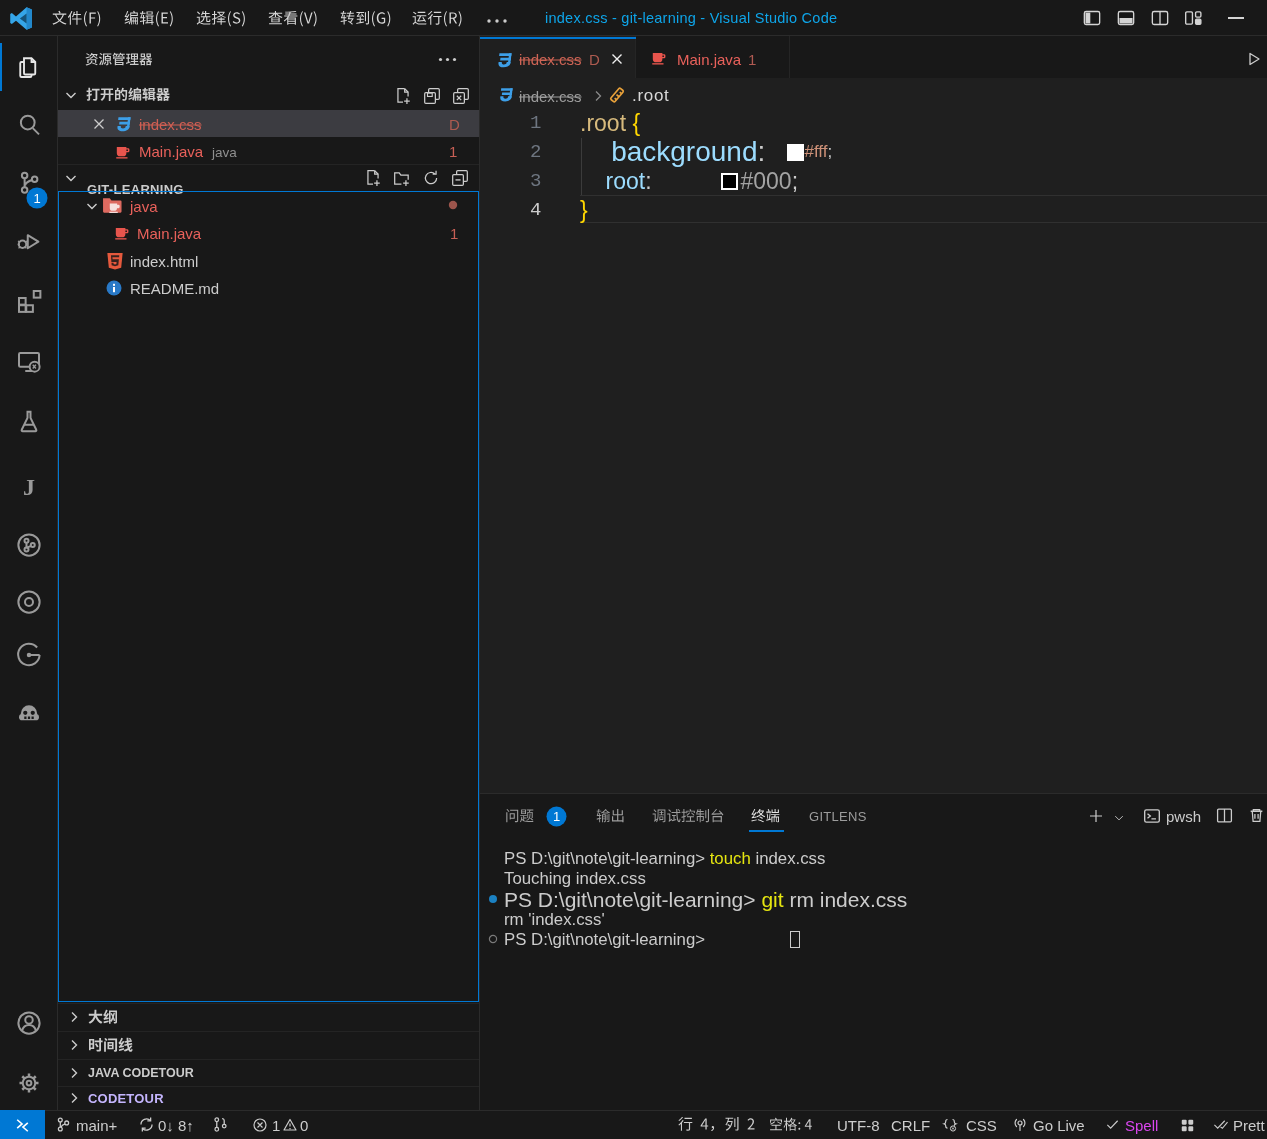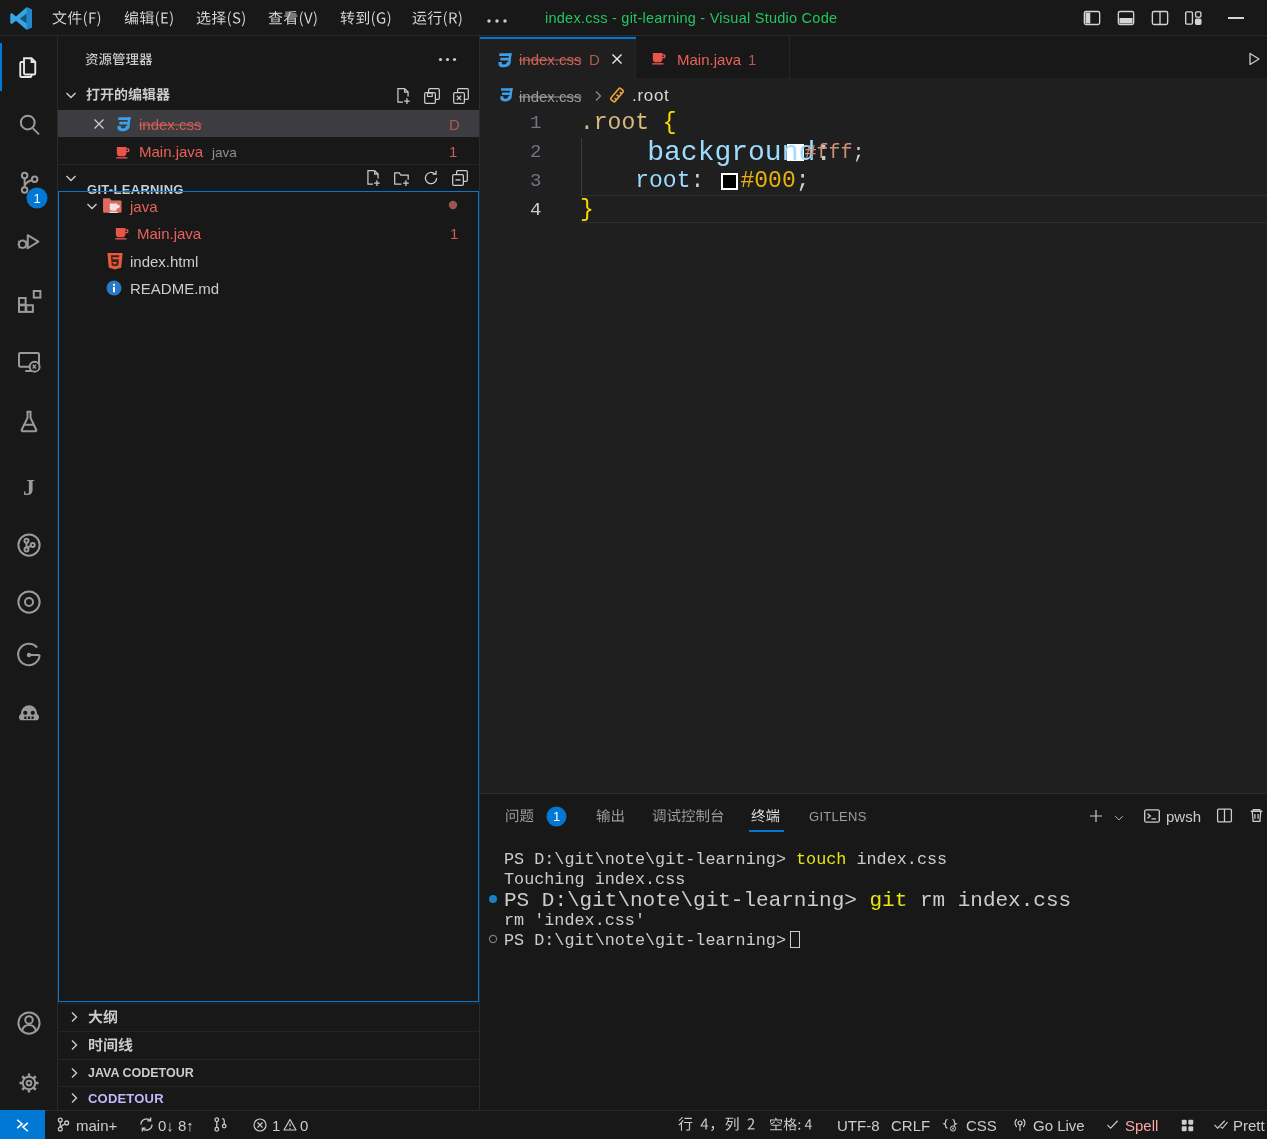--- a/index.html
+++ b/index.html
@@ -1,17 +1,17 @@
 <!DOCTYPE html>
 <html><head><meta charset="utf-8"><style>
 *{margin:0;padding:0;box-sizing:border-box}
 html,body{width:1267px;height:1139px;background:#1f1f1f;overflow:hidden;position:relative;
 font-family:"Liberation Sans",sans-serif;-webkit-font-smoothing:antialiased}
 .a{position:absolute}
-.mono{font-family:Liberation Mono, monospace}
+.mono{font-family:Liberation Sans, sans-serif}
 svg{display:block}
 </style></head><body>
 
 <div class="a" style="left:0px;top:0px;width:1267px;height:36px;background:#181818;border-bottom:1px solid #2b2b2b"></div>
 <div class="a" style="left:0px;top:36px;width:58px;height:1074px;background:#181818;border-right:1px solid #2b2b2b"></div>
 <div class="a" style="left:58px;top:36px;width:422px;height:1074px;background:#181818;border-right:1px solid #2b2b2b"></div>
 <div class="a" style="left:480px;top:36px;width:787px;height:42px;background:#181818"></div>
 <div class="a" style="left:480px;top:793px;width:787px;height:317px;background:#181818;border-top:1px solid #2b2b2b"></div>
 <div class="a" style="left:0px;top:1110px;width:1267px;height:29px;background:#181818;border-top:1px solid #2b2b2b"></div>
 <svg class="a" style="left:9.5px;top:7px" width="23" height="23" viewBox="0 0 100 100">
@@ -35,21 +35,21 @@
     <path transform="translate(0,13.5)" d="M1.2 -5.0C1.3 -5.1 1.8 -5.2 2.3 -5.2H3.6V-3.0L0.6 -2.5L0.8 -1.4L3.6 -1.9V1.1H4.7V-2.2L6.8 -2.6L6.7 -3.5L4.7 -3.2V-5.2H6.3V-6.2H4.7V-8.5H3.6V-6.2H2.2C2.7 -7.3 3.1 -8.5 3.5 -9.8H6.3V-10.8H3.8C4.0 -11.4 4.1 -11.9 4.2 -12.4L3.1 -12.6C3.0 -12.0 2.9 -11.4 2.7 -10.8H0.7V-9.8H2.5C2.1 -8.6 1.8 -7.5 1.6 -7.2C1.3 -6.5 1.1 -6.0 0.9 -6.0C1.0 -5.7 1.2 -5.2 1.2 -5.0ZM6.4 -8.0V-7.0H8.6C8.3 -5.9 8.0 -4.9 7.7 -4.2H12.0C11.5 -3.4 10.8 -2.5 10.2 -1.7C9.7 -2.1 9.2 -2.4 8.7 -2.7L8.0 -2.0C9.5 -1.1 11.3 0.3 12.2 1.2L12.9 0.3C12.4 -0.1 11.8 -0.6 11.1 -1.1C12.0 -2.4 13.1 -3.8 13.8 -4.9L13.0 -5.3L12.8 -5.2H9.2L9.8 -7.0H14.4V-8.0H10.1L10.5 -9.8H13.8V-10.8H10.8L11.2 -12.4L10.1 -12.6L9.7 -10.8H7.0V-9.8H9.4L8.9 -8.0Z M24.9 -11.3V-2.2H26.0V-11.3ZM27.9 -12.4V-0.6C27.9 -0.3 27.8 -0.2 27.6 -0.2C27.3 -0.2 26.5 -0.2 25.6 -0.2C25.8 0.1 26.0 0.6 26.0 0.9C27.1 0.9 27.9 0.9 28.4 0.7C28.8 0.5 29.0 0.1 29.0 -0.6V-12.4ZM16.2 -0.6 16.5 0.4C18.5 0.1 21.3 -0.5 24.0 -1.0L23.9 -2.0L20.8 -1.4V-3.8H23.8V-4.8H20.8V-6.4H19.7V-4.8H16.8V-3.8H19.7V-1.2ZM17.1 -6.6C17.4 -6.8 18.0 -6.8 22.7 -7.3C22.9 -6.9 23.1 -6.6 23.2 -6.3L24.1 -6.9C23.6 -7.8 22.6 -9.1 21.8 -10.1L21.0 -9.6C21.4 -9.2 21.8 -8.7 22.1 -8.1L18.3 -7.8C18.9 -8.6 19.5 -9.6 20.0 -10.6H24.1V-11.6H16.4V-10.6H18.8C18.3 -9.6 17.7 -8.6 17.4 -8.3C17.2 -7.9 16.9 -7.7 16.7 -7.6C16.8 -7.3 17.0 -6.8 17.1 -6.6Z M34.2 2.9 35.0 2.6C33.7 0.4 33.1 -2.1 33.1 -4.7C33.1 -7.2 33.7 -9.7 35.0 -11.9L34.2 -12.3C32.8 -10.0 32.0 -7.6 32.0 -4.7C32.0 -1.7 32.8 0.7 34.2 2.9Z M41.8 0.2C43.3 0.2 44.5 -0.3 45.2 -1.1V-5.7H41.6V-4.5H43.9V-1.7C43.5 -1.3 42.7 -1.0 41.9 -1.0C39.6 -1.0 38.3 -2.8 38.3 -5.5C38.3 -8.3 39.7 -10.0 41.9 -10.0C43.0 -10.0 43.7 -9.5 44.3 -8.9L45.0 -9.8C44.4 -10.5 43.4 -11.2 41.9 -11.2C39.0 -11.2 36.8 -9.0 36.8 -5.5C36.8 -1.9 38.9 0.2 41.8 0.2Z M48.1 2.9C49.5 0.7 50.3 -1.7 50.3 -4.7C50.3 -7.6 49.5 -10.0 48.1 -12.3L47.2 -11.9C48.5 -9.7 49.2 -7.2 49.2 -4.7C49.2 -2.1 48.5 0.4 47.2 2.6Z" fill="#d6d6d6"></path>
   </svg>
 <svg style="position:absolute;left:412.0px;top:9.7px;overflow:visible" width="51" height="19">
     <path transform="translate(0,13.5)" d="M5.7 -11.7V-10.6H13.3V-11.7ZM1.0 -11.1C1.9 -10.5 3.1 -9.6 3.7 -9.1L4.5 -9.9C3.8 -10.4 2.6 -11.2 1.8 -11.8ZM5.6 -1.8C6.1 -2.0 6.7 -2.0 12.4 -2.5L13.0 -1.4L14.0 -1.9C13.4 -3.1 12.2 -5.0 11.2 -6.5L10.3 -6.0C10.8 -5.3 11.3 -4.4 11.8 -3.5L6.9 -3.1C7.7 -4.3 8.5 -5.8 9.1 -7.2H14.3V-8.2H4.7V-7.2H7.7C7.2 -5.7 6.3 -4.2 6.1 -3.8C5.7 -3.3 5.5 -3.0 5.2 -2.9C5.4 -2.6 5.6 -2.0 5.6 -1.8ZM3.8 -7.3H0.6V-6.3H2.7V-1.5C2.0 -1.2 1.3 -0.6 0.6 0.2L1.3 1.3C2.1 0.3 2.8 -0.6 3.3 -0.6C3.7 -0.6 4.2 -0.1 4.8 0.2C5.9 0.9 7.1 1.1 9.0 1.1C10.6 1.1 13.1 1.0 14.2 0.9C14.2 0.6 14.4 0.0 14.5 -0.3C13.0 -0.1 10.7 -0.0 9.0 -0.0C7.3 -0.0 6.0 -0.1 5.0 -0.8C4.5 -1.1 4.1 -1.4 3.8 -1.6Z M21.8 -11.7V-10.6H29.2V-11.7ZM19.3 -12.6C18.5 -11.5 17.1 -10.2 15.8 -9.3C16.0 -9.1 16.3 -8.7 16.5 -8.4C17.8 -9.4 19.4 -10.9 20.4 -12.2ZM21.2 -7.6V-6.5H26.2V-0.3C26.2 -0.0 26.1 0.1 25.8 0.1C25.6 0.1 24.5 0.1 23.5 0.0C23.6 0.4 23.8 0.8 23.9 1.2C25.3 1.2 26.2 1.2 26.7 1.0C27.2 0.8 27.4 0.4 27.4 -0.2V-6.5H29.6V-7.6ZM19.9 -9.4C18.9 -7.7 17.2 -5.9 15.7 -4.8C15.9 -4.6 16.3 -4.1 16.5 -3.9C17.0 -4.3 17.6 -4.9 18.2 -5.5V1.2H19.3V-6.7C19.9 -7.4 20.5 -8.2 21.0 -9.0Z M34.2 2.9 35.0 2.6C33.7 0.4 33.1 -2.1 33.1 -4.7C33.1 -7.2 33.7 -9.7 35.0 -11.9L34.2 -12.3C32.8 -10.0 32.0 -7.6 32.0 -4.7C32.0 -1.7 32.8 0.7 34.2 2.9Z M38.9 -5.8V-9.9H40.7C42.4 -9.9 43.4 -9.4 43.4 -7.9C43.4 -6.5 42.4 -5.8 40.7 -5.8ZM43.5 0.0H45.1L42.3 -4.8C43.8 -5.2 44.8 -6.2 44.8 -7.9C44.8 -10.2 43.2 -11.0 40.9 -11.0H37.5V0.0H38.9V-4.7H40.8Z M47.3 2.9C48.7 0.7 49.5 -1.7 49.5 -4.7C49.5 -7.6 48.7 -10.0 47.3 -12.3L46.4 -11.9C47.7 -9.7 48.4 -7.2 48.4 -4.7C48.4 -2.1 47.7 0.4 46.4 2.6Z" fill="#d6d6d6"></path>
   </svg>
 <svg class="a" style="left:486px;top:18px" width="26" height="6">
     <circle cx="3" cy="3" r="1.7" fill="#cccccc"></circle>
     <circle cx="11" cy="3" r="1.7" fill="#cccccc"></circle>
     <circle cx="19" cy="3" r="1.7" fill="#cccccc"></circle>
   </svg>
-<div class="a" style="left:545px;top:18px;transform:translateY(-50%);font:normal 14.5px 'Liberation Sans',sans-serif;color:#22c55e;white-space:pre;letter-spacing:0.25px;">index.css - git-learning - Visual Studio Code</div>
+<div class="a" style="left:545px;top:18px;transform:translateY(-50%);font:normal 14.5px 'Liberation Sans',sans-serif;color:#0ea5e9;white-space:pre;letter-spacing:0.25px;">index.css - git-learning - Visual Studio Code</div>
 <svg class="a" style="left:1083px;top:9px" width="18" height="18" viewBox="0 0 16 16" fill="none" stroke="#d4d4d4" stroke-width="1.2">
     <rect x="1.2" y="2.2" width="13.6" height="11.6" rx="1.5"></rect>
     <path d="M2.2 3.2h4.3v9.6H2.2z" fill="#d4d4d4" stroke="none"></path>
   </svg>
 <svg class="a" style="left:1117px;top:9px" width="18" height="18" viewBox="0 0 16 16" fill="none" stroke="#d4d4d4" stroke-width="1.2">
     <rect x="1.2" y="2.2" width="13.6" height="11.6" rx="1.5"></rect>
     <path d="M2.2 8h11.6v4.8H2.2z" fill="#d4d4d4" stroke="none"></path>
   </svg>
 <svg class="a" style="left:1151px;top:9px" width="18" height="18" viewBox="0 0 16 16" fill="none" stroke="#d4d4d4" stroke-width="1.2">
     <rect x="1.2" y="2.2" width="13.6" height="11.6" rx="1.5"></rect>
@@ -352,24 +352,24 @@
     </g>
   </svg>
 <div class="a" style="left:632px;top:95.5px;transform:translateY(-50%);font:normal 17px 'Liberation Sans',sans-serif;color:#d8d8d8;white-space:pre;letter-spacing:0.7px;">.root</div>
 <div class="a" style="left:580px;top:195px;width:687px;height:28px;border-top:1px solid #303030;border-bottom:1px solid #303030"></div>
 <div class="a" style="left:530px;top:123.0px;transform:translateY(-50%);font:normal 19px 'Liberation Mono',monospace;color:#6e7681;white-space:pre;">1</div>
 <div class="a mono" style="left:580px;top:123.0px;transform:translateY(-50%);font-size:23px;white-space:pre"><span style="color:#d7ba7d">.root</span><span style="color:#ccc"> </span><span style="color:#ffd700">{</span></div>
 <div class="a" style="left:787.3px;top:143.5px;width:17px;height:17px;background:#fff"></div>
 <div class="a" style="left:720.5px;top:172.5px;width:17px;height:17px;background:#000;border:2.5px solid #fff"></div>
 <div class="a" style="left:530px;top:152.0px;transform:translateY(-50%);font:normal 19px 'Liberation Mono',monospace;color:#6e7681;white-space:pre;">2</div>
 <div class="a mono" style="left:580px;top:152.0px;transform:translateY(-50%);font-size:28px;white-space:pre"><span style="color:#ccc">    </span><span style="color:#9cdcfe">background</span><span style="color:#cccccc">:</span></div>
-<div class="a mono" style="left:804.5px;top:152.0px;transform:translateY(-50%);font-size:20px;white-space:pre"><span style="color:#ce9178">#fff</span><span style="color:#cccccc">;</span></div>
+<div class="a mono" style="left:804.5px;top:152.0px;transform:translateY(-50%);font-size:17px;white-space:pre"><span style="color:#ce9178">#fff</span><span style="color:#cccccc">;</span></div>
 <div class="a" style="left:530px;top:181.0px;transform:translateY(-50%);font:normal 19px 'Liberation Mono',monospace;color:#6e7681;white-space:pre;">3</div>
 <div class="a mono" style="left:580px;top:181.0px;transform:translateY(-50%);font-size:23px;white-space:pre"><span style="color:#ccc">    </span><span style="color:#9cdcfe">root</span><span style="color:#cccccc">:</span></div>
-<div class="a mono" style="left:740.5px;top:181.0px;transform:translateY(-50%);font-size:23px;white-space:pre"><span style="color:#eab308">#000</span><span style="color:#cccccc">;</span></div>
+<div class="a mono" style="left:740.5px;top:181.0px;transform:translateY(-50%);font-size:23px;white-space:pre"><span style="color:#a3a3a3">#000</span><span style="color:#cccccc">;</span></div>
 <div class="a" style="left:530px;top:210.0px;transform:translateY(-50%);font:normal 19px 'Liberation Mono',monospace;color:#cccccc;white-space:pre;">4</div>
 <div class="a mono" style="left:580px;top:210.0px;transform:translateY(-50%);font-size:23px;white-space:pre"><span style="color:#ffd700">}</span></div>
 <div class="a" style="left:581px;top:137.5px;width:1px;height:57.5px;background:#3b3b3b"></div>
 <svg style="position:absolute;left:505.0px;top:808.0px;overflow:visible" width="29" height="18">
     <path transform="translate(0,13.1)" d="M1.3 -8.9V1.2H2.4V-8.9ZM1.5 -11.5C2.2 -10.7 3.2 -9.7 3.7 -9.0L4.5 -9.6C4.0 -10.3 3.0 -11.3 2.3 -12.0ZM5.1 -11.4V-10.3H12.1V-0.4C12.1 -0.1 12.0 -0.0 11.7 -0.0C11.5 -0.0 10.6 0.0 9.7 -0.0C9.9 0.3 10.1 0.7 10.1 1.1C11.3 1.1 12.1 1.0 12.5 0.9C13.0 0.7 13.2 0.3 13.2 -0.4V-11.4ZM4.7 -7.8V-1.5H5.7V-2.4H9.8V-7.8ZM5.7 -6.8H8.7V-3.4H5.7Z M17.1 -8.9H20.0V-7.8H17.1ZM17.1 -10.8H20.0V-9.7H17.1ZM16.1 -11.6V-7.0H21.0V-11.6ZM24.6 -7.7C24.5 -3.9 24.2 -2.1 21.1 -1.1C21.3 -0.9 21.6 -0.6 21.7 -0.4C25.0 -1.5 25.4 -3.6 25.5 -7.7ZM25.1 -2.7C26.0 -2.0 27.1 -1.1 27.7 -0.5L28.3 -1.1C27.8 -1.7 26.6 -2.7 25.7 -3.3ZM16.3 -4.4C16.2 -2.3 15.9 -0.5 15.0 0.6C15.2 0.7 15.6 1.0 15.8 1.1C16.3 0.4 16.7 -0.4 16.9 -1.4C18.2 0.5 20.3 0.8 23.4 0.8H28.1C28.1 0.6 28.3 0.1 28.5 -0.1C27.6 -0.1 24.1 -0.1 23.4 -0.1C21.7 -0.1 20.2 -0.2 19.1 -0.6V-2.7H21.5V-3.5H19.1V-5.1H21.8V-5.9H15.2V-5.1H18.2V-1.2C17.7 -1.5 17.4 -2.0 17.1 -2.6C17.2 -3.1 17.2 -3.7 17.2 -4.3ZM22.3 -9.2V-3.1H23.2V-8.4H26.7V-3.2H27.7V-9.2H24.9C25.1 -9.6 25.3 -10.1 25.5 -10.6H28.3V-11.5H21.7V-10.6H24.4C24.2 -10.2 24.1 -9.6 23.9 -9.2Z" fill="#9d9d9d"></path>
   </svg>
 <svg class="a" style="left:546px;top:806px" width="21" height="21">
     <circle cx="10.5" cy="10.5" r="10" fill="#0078d4"></circle>
     <text x="10.5" y="15" text-anchor="middle" font-size="13" fill="#fff" font-family="Liberation Sans">1</text>
   </svg>
@@ -488,21 +488,21 @@
       <circle cx="8" cy="6" r="2"></circle>
       <path d="M8 8v5.5M4.5 9.5a5 5 0 0 1 0-7M11.5 2.5a5 5 0 0 1 0 7" stroke-linecap="round"></path>
     </g>
   </svg>
 <div class="a" style="left:1033px;top:1124.5px;transform:translateY(-50%);font:normal 15px 'Liberation Sans',sans-serif;color:#cccccc;white-space:pre;">Go Live</div>
 <svg class="a" style="left:1105px;top:1117px" width="15" height="15" viewBox="0 0 16 16">
     <g style="fill:none;stroke:#cccccc;stroke-width:1.2" stroke-width="1.5">
       <path d="M2.5 8.5 6 12 13.5 4"></path>
     </g>
   </svg>
-<div class="a" style="left:1125px;top:1124.5px;transform:translateY(-50%);font:normal 15px 'Liberation Sans',sans-serif;color:#fca5a5;white-space:pre;">Spell</div>
+<div class="a" style="left:1125px;top:1124.5px;transform:translateY(-50%);font:normal 15px 'Liberation Sans',sans-serif;color:#d946ef;white-space:pre;">Spell</div>
 <svg class="a" style="left:1179px;top:1116.5px" width="17" height="17" viewBox="0 0 16 16">
     <g style="fill:#cccccc">
       <rect x="2.6" y="2.6" width="4.6" height="4.6" rx="1"></rect>
       <rect x="8.8" y="2.6" width="4.6" height="4.6" rx="1"></rect>
       <rect x="2.6" y="8.8" width="4.6" height="4.6" rx="1"></rect>
       <rect x="8.8" y="8.8" width="4.6" height="4.6" rx="1"></rect>
     </g>
   </svg>
 <svg class="a" style="left:1213px;top:1117px" width="15" height="15" viewBox="0 0 16 16">
     <g style="fill:none;stroke:#cccccc;stroke-width:1.2" stroke-width="1.4">

